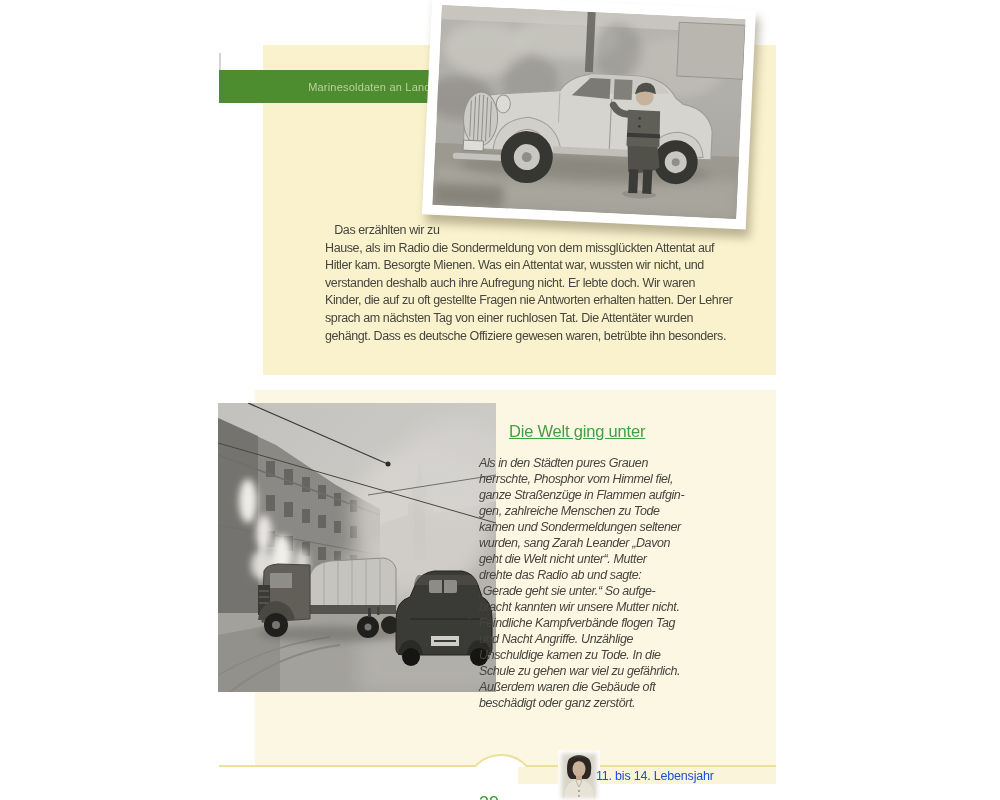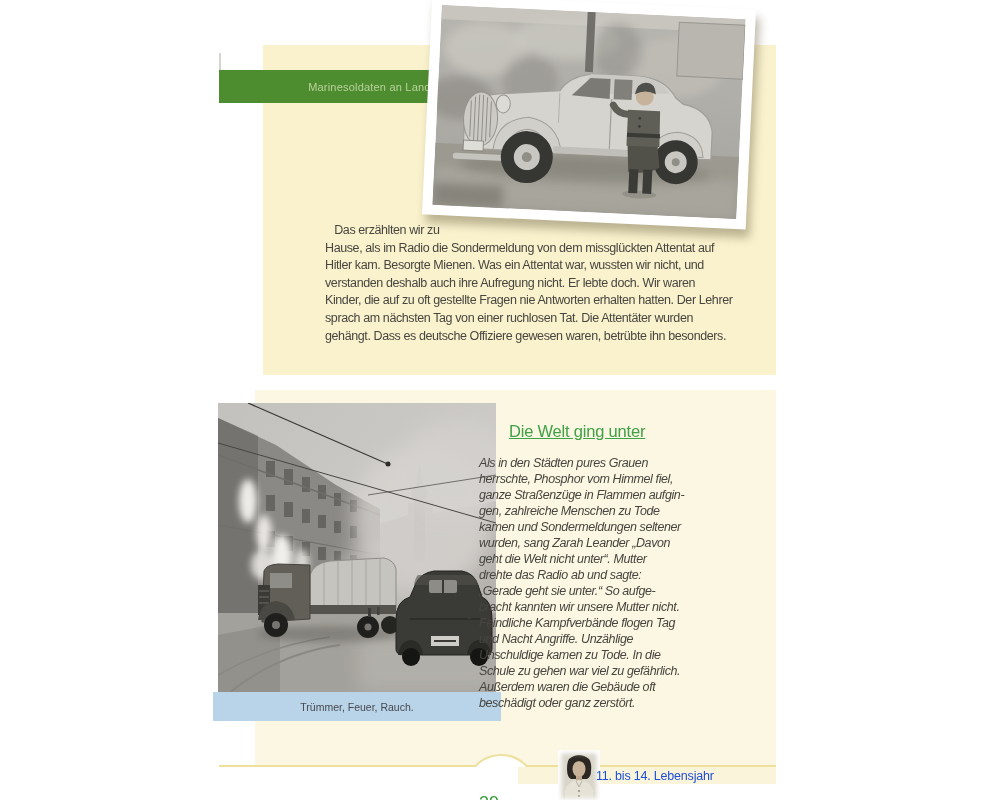--- a/index.html
+++ b/index.html
@@ -264,23 +264,20 @@
       <path d="M249,252 Q251,238 261,237 Q271,238 273,252 Z" fill="#2a2a26"></path>
       <circle cx="193" cy="254" r="9" fill="#151513"></circle>
       <circle cx="261" cy="254" r="9" fill="#151513"></circle>
 
       <rect x="150" y="205" width="3" height="9" fill="#3a3a38"></rect>
       <rect x="159" y="204" width="2.6" height="8" fill="#44443e"></rect>
       <rect x="250" y="208" width="3" height="8" fill="#3a3a38"></rect>
     </svg>
   </div>
 
-  <div class="abs caption-band">
-    <span>Trümmer, Feuer, Rauch.</span>
-  </div>
 
   <div class="abs heading2">Die Welt ging unter</div>
   <div class="abs bodytext para2">Als in den Städten pures Grauen
 herrschte, Phosphor vom Himmel fiel,
 ganze Straßenzüge in Flammen aufgin-
 gen, zahlreiche Menschen zu Tode
 kamen und Sondermeldungen seltener
 wurden, sang Zarah Leander „Davon
 geht die Welt nicht unter“. Mutter
 drehte das Radio ab und sagte:

